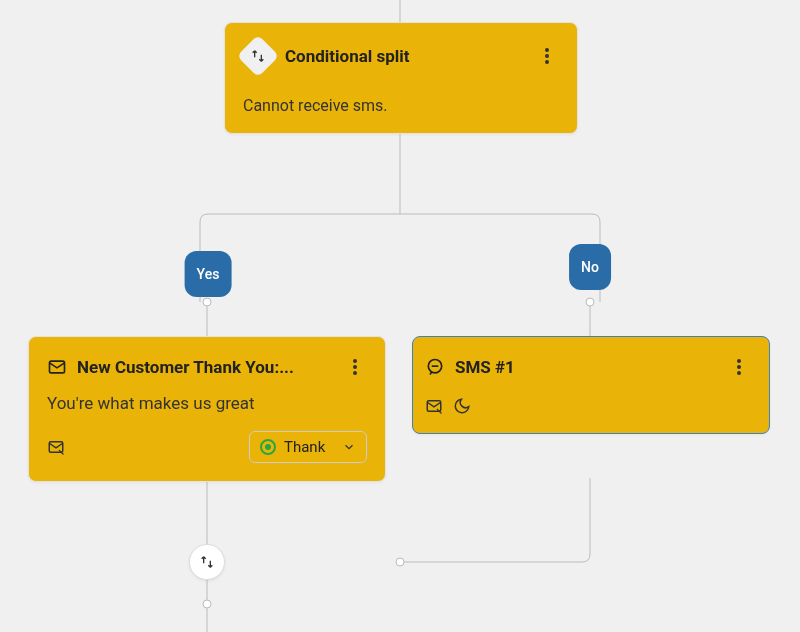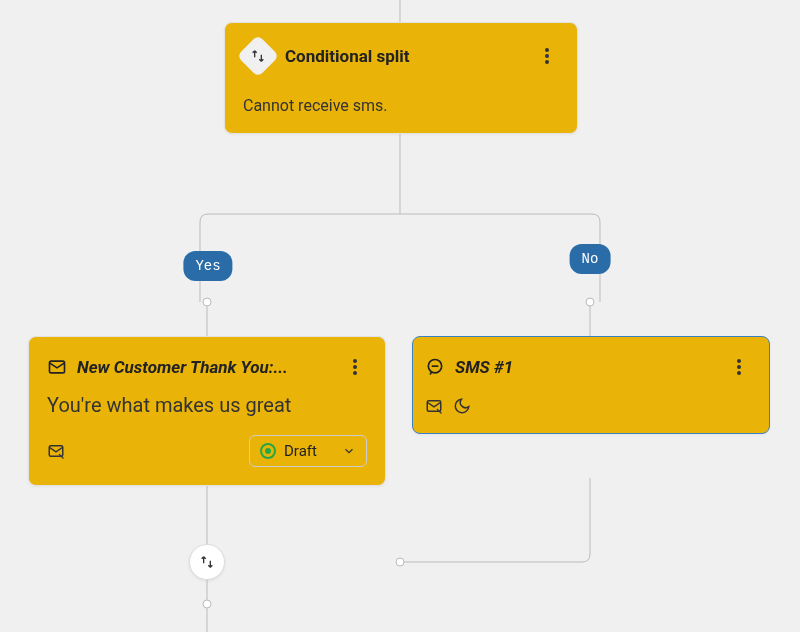--- a/index.html
+++ b/index.html
@@ -97,49 +97,47 @@
       margin-top: 25px;
       font-size: 16px;
       color: #333;
     }
     .pill {
       position: absolute;
       background: #2a6ca8;
       color: #fff;
       font-size: 14px;
       font-weight: 500;
-      padding: 7px 12px;
+      padding: 15px 12px;
       border-radius: 12px;
       transform: translateX(-50%);
-      font-family: Liberation Mono, monospace;
     }
     .action-card {
       top: 336px;
       width: 358px;
     }
     .action-left { left: 28px; }
     .action-right { left: 412px; padding-left: 12px; }
     .action-header {
       display: flex;
       align-items: center;
       gap: 10px;
     }
     .action-title {
       font-size: 17px;
       font-weight: 700;
       color: #222;
       flex: 1;
       white-space: nowrap;
       overflow: hidden;
       text-overflow: ellipsis;
-      font-style: italic;
     }
     .action-preview {
       margin-top: 14px;
-      font-size: 20px;
+      font-size: 17px;
       color: #333;
       white-space: nowrap;
       overflow: hidden;
       text-overflow: ellipsis;
     }
     .action-footer {
       margin-top: 18px;
       display: flex;
       align-items: center;
       justify-content: space-between;
@@ -277,21 +275,21 @@
     <div class="action-footer">
       <div class="footer-icons">
         <svg width="18" height="18" viewBox="0 0 24 24" fill="none" stroke="#333" stroke-width="2">
           <rect x="3" y="5" width="18" height="14" rx="2"></rect>
           <path d="M3 7 L12 13 L21 7"></path>
           <path d="M16 16 L22 22" stroke-width="1.5"></path>
         </svg>
       </div>
       <div class="status-select">
         <div class="status-dot-live"></div>
-        <div class="status-label">Draft</div>
+        <div class="status-label">Thank</div>
         <svg class="chev-down" viewBox="0 0 24 24" fill="none" stroke="#333" stroke-width="2">
           <path d="M6 9 L12 15 L18 9"></path>
         </svg>
       </div>
     </div>
   </div>
 
   <div class="card action-card action-right selected">
     <div class="action-header">
       <svg width="20" height="20" viewBox="0 0 24 24" fill="none" stroke="#222" stroke-width="2">

